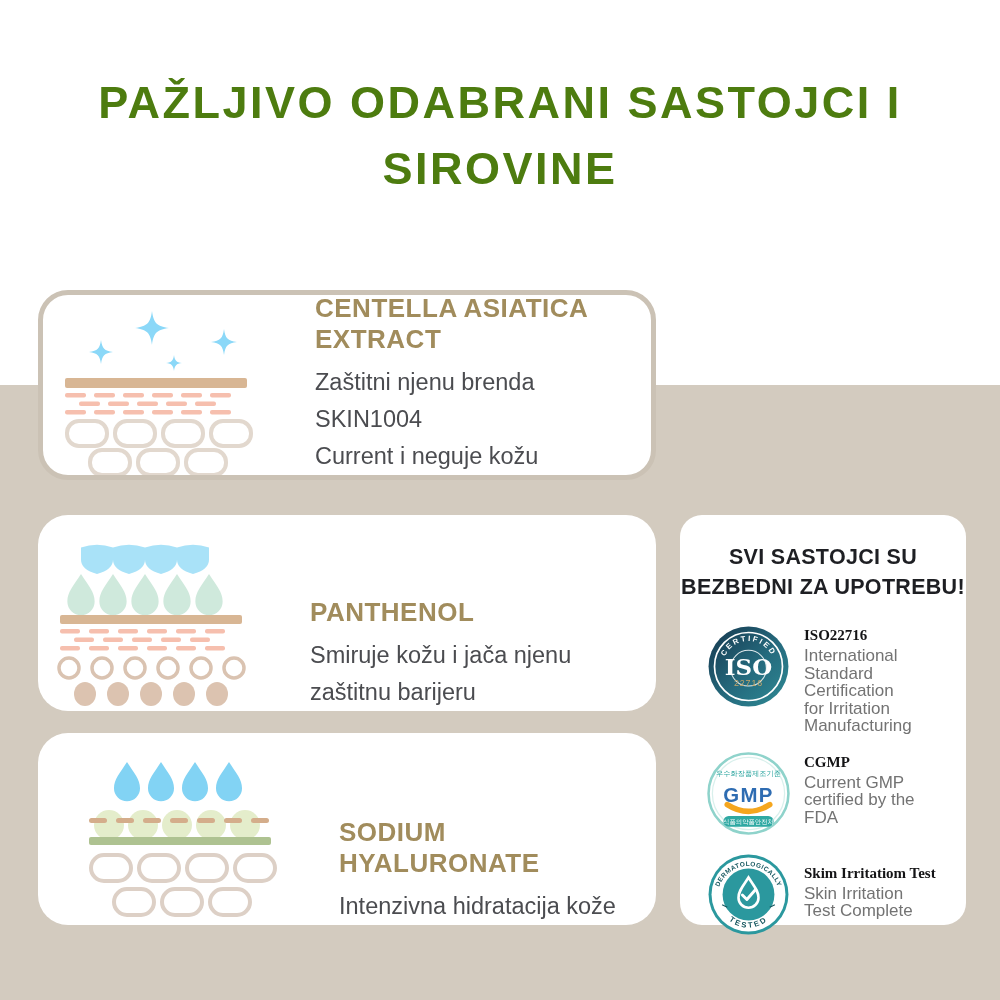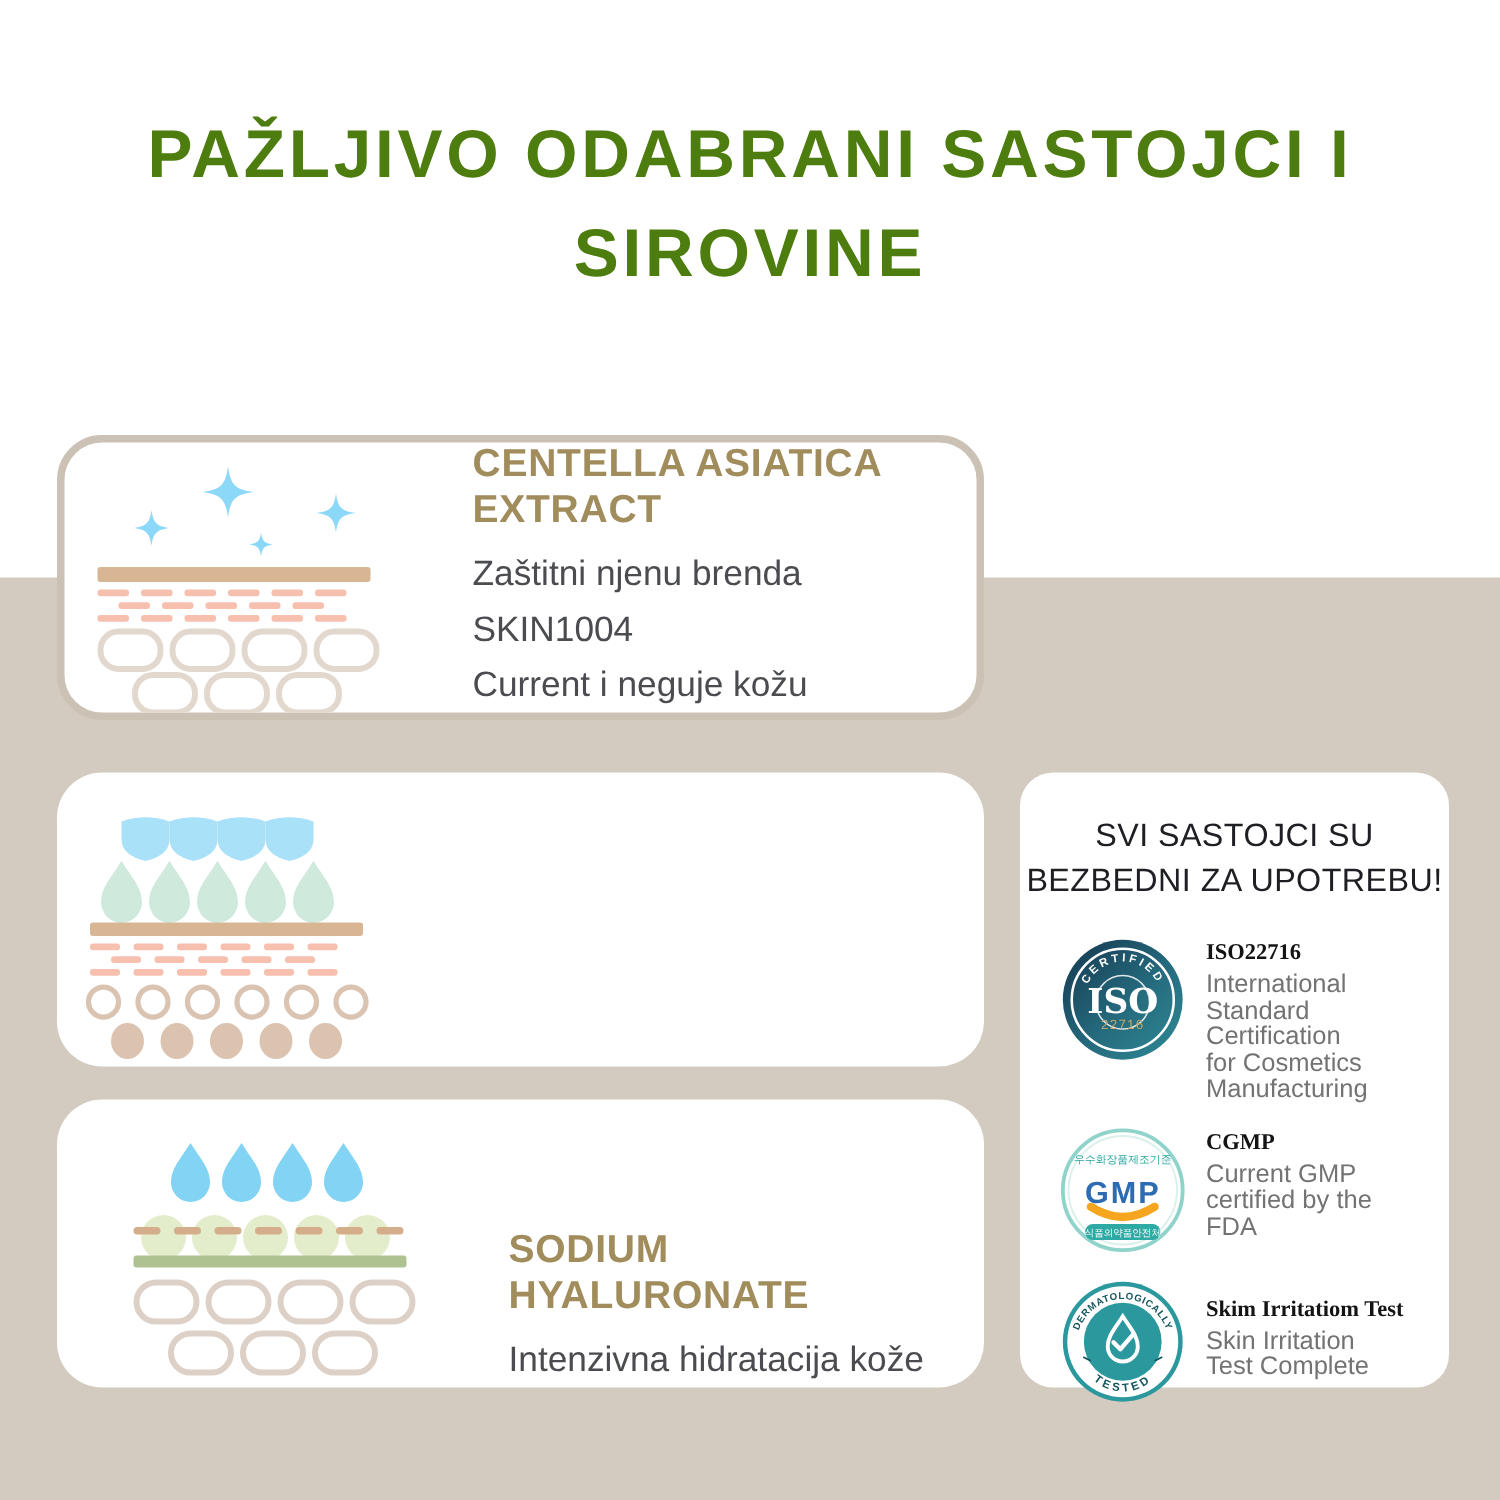--- a/index.html
+++ b/index.html
@@ -18,21 +18,21 @@
   .card-sodium{left:38px;top:733px;width:618px;height:192px;padding-left:29px;}
   .card-safety{left:680px;top:515px;width:286px;height:410px;border-radius:22px;}
 
   .card-inner{display:flex;align-items:flex-end;height:100%;gap:44px;}
   .icon-box{width:228px;display:flex;justify-content:center;align-items:center;flex:none;}
   .ing-text{flex:1;padding-right:10px;}
   .ing-heading{font-size:26px;font-weight:700;color:#a18c5c;letter-spacing:0.5px;margin-bottom:9px;}
   .ing-line{font-size:23.5px;color:#4b4c50;line-height:37px;}
 
   
-  .safety-heading{margin-top:27px;text-align:center;font-size:21.5px;font-weight:400;
+  .safety-heading{margin-top:27px;text-align:center;font-size:21.5px;font-weight:700;
     color:#1e1f23;line-height:30px;letter-spacing:0.3px;}
   .cert-list{display:flex;flex-direction:column;gap:16px;margin-top:22px;padding-left:26px;}
   .cert-row{display:flex;align-items:flex-start;}
   .cert-badge{width:85px;height:85px;flex:none;}
   .cert-text{margin-left:13px;margin-top:2px;text-align:left;}
   .cert-name{font-size:15px;font-weight:700;color:#141416;line-height:19px;margin-bottom:2px;font-family:Liberation Serif, serif;}
   .cert-line{font-size:17px;color:#737373;line-height:17.5px;}
 
   svg text{font-family:"Liberation Sans",sans-serif;}
   svg .serif{font-family:"DejaVu Serif","Liberation Serif",serif;}
@@ -144,20 +144,25 @@
           </g>
           <g fill="#dcc3b0">
             <ellipse cx="33" cy="163" rx="11" ry="12"></ellipse>
               <ellipse cx="66" cy="163" rx="11" ry="12"></ellipse>
               <ellipse cx="99" cy="163" rx="11" ry="12"></ellipse>
               <ellipse cx="132" cy="163" rx="11" ry="12"></ellipse>
               <ellipse cx="165" cy="163" rx="11" ry="12"></ellipse>
           </g>
         </svg>
       </div>
+      <div class="ing-text">
+        <div class="ing-heading">PANTHENOL</div>
+        <div class="ing-line">Smiruje kožu i jača njenu</div>
+        <div class="ing-line">zaštitnu barijeru</div>
+      </div>
     </div>
   </div>
 
   <div class="card card-sodium">
     <div class="card-inner">
       <div class="icon-box">
         <svg width="200" height="170" viewBox="0 0 200 170">
           <g fill="#82d3f4">
             <path d="M0,-1 C0.35,-0.45 0.62,-0.18 0.62,0.25 A0.62,0.62 0 1,1 -0.62,0.25 C-0.62,-0.18 -0.35,-0.45 0,-1 Z" transform="translate(46,28) scale(21)"></path>
             <path d="M0,-1 C0.35,-0.45 0.62,-0.18 0.62,0.25 A0.62,0.62 0 1,1 -0.62,0.25 C-0.62,-0.18 -0.35,-0.45 0,-1 Z" transform="translate(80,28) scale(21)"></path>
@@ -223,21 +228,21 @@
             <textPath href="#isoArc" startOffset="50%" text-anchor="middle">CERTIFIED</textPath>
           </text>
           <circle cx="50" cy="52" r="21" fill="none" stroke="#ffffff" stroke-width="1.2" opacity="0.85"></circle>
           <text class="serif" x="50" y="60" text-anchor="middle" font-size="27" font-weight="bold" fill="#ffffff">ISO</text>
           <text x="50" y="73" text-anchor="middle" font-size="10.5" fill="#c4a66b" letter-spacing="1">22716</text>
         </svg>
         <div class="cert-text">
           <div class="cert-name">ISO22716</div>
           <div class="cert-line">International</div>
           <div class="cert-line">Standard Certification</div>
-          <div class="cert-line">for Cosmetics</div>
+          <div class="cert-line">for Irritation</div>
           <div class="cert-line">Manufacturing</div>
         </div>
       </div>
 
       <div class="cert-row">
         <svg class="cert-badge" viewBox="0 0 100 100">
           <circle cx="50" cy="50" r="47" fill="#ffffff" stroke="#8fd3cb" stroke-width="3"></circle>
           <circle cx="50" cy="50" r="42.5" fill="none" stroke="#d9f0ec" stroke-width="1.5"></circle>
           <text x="50" y="29" text-anchor="middle" font-size="8.5" fill="#2ba59f">우수화장품제조기준</text>
           <text x="50" y="60" text-anchor="middle" font-size="24" font-weight="bold" fill="#2e6cb2" letter-spacing="1.5">GMP</text>

